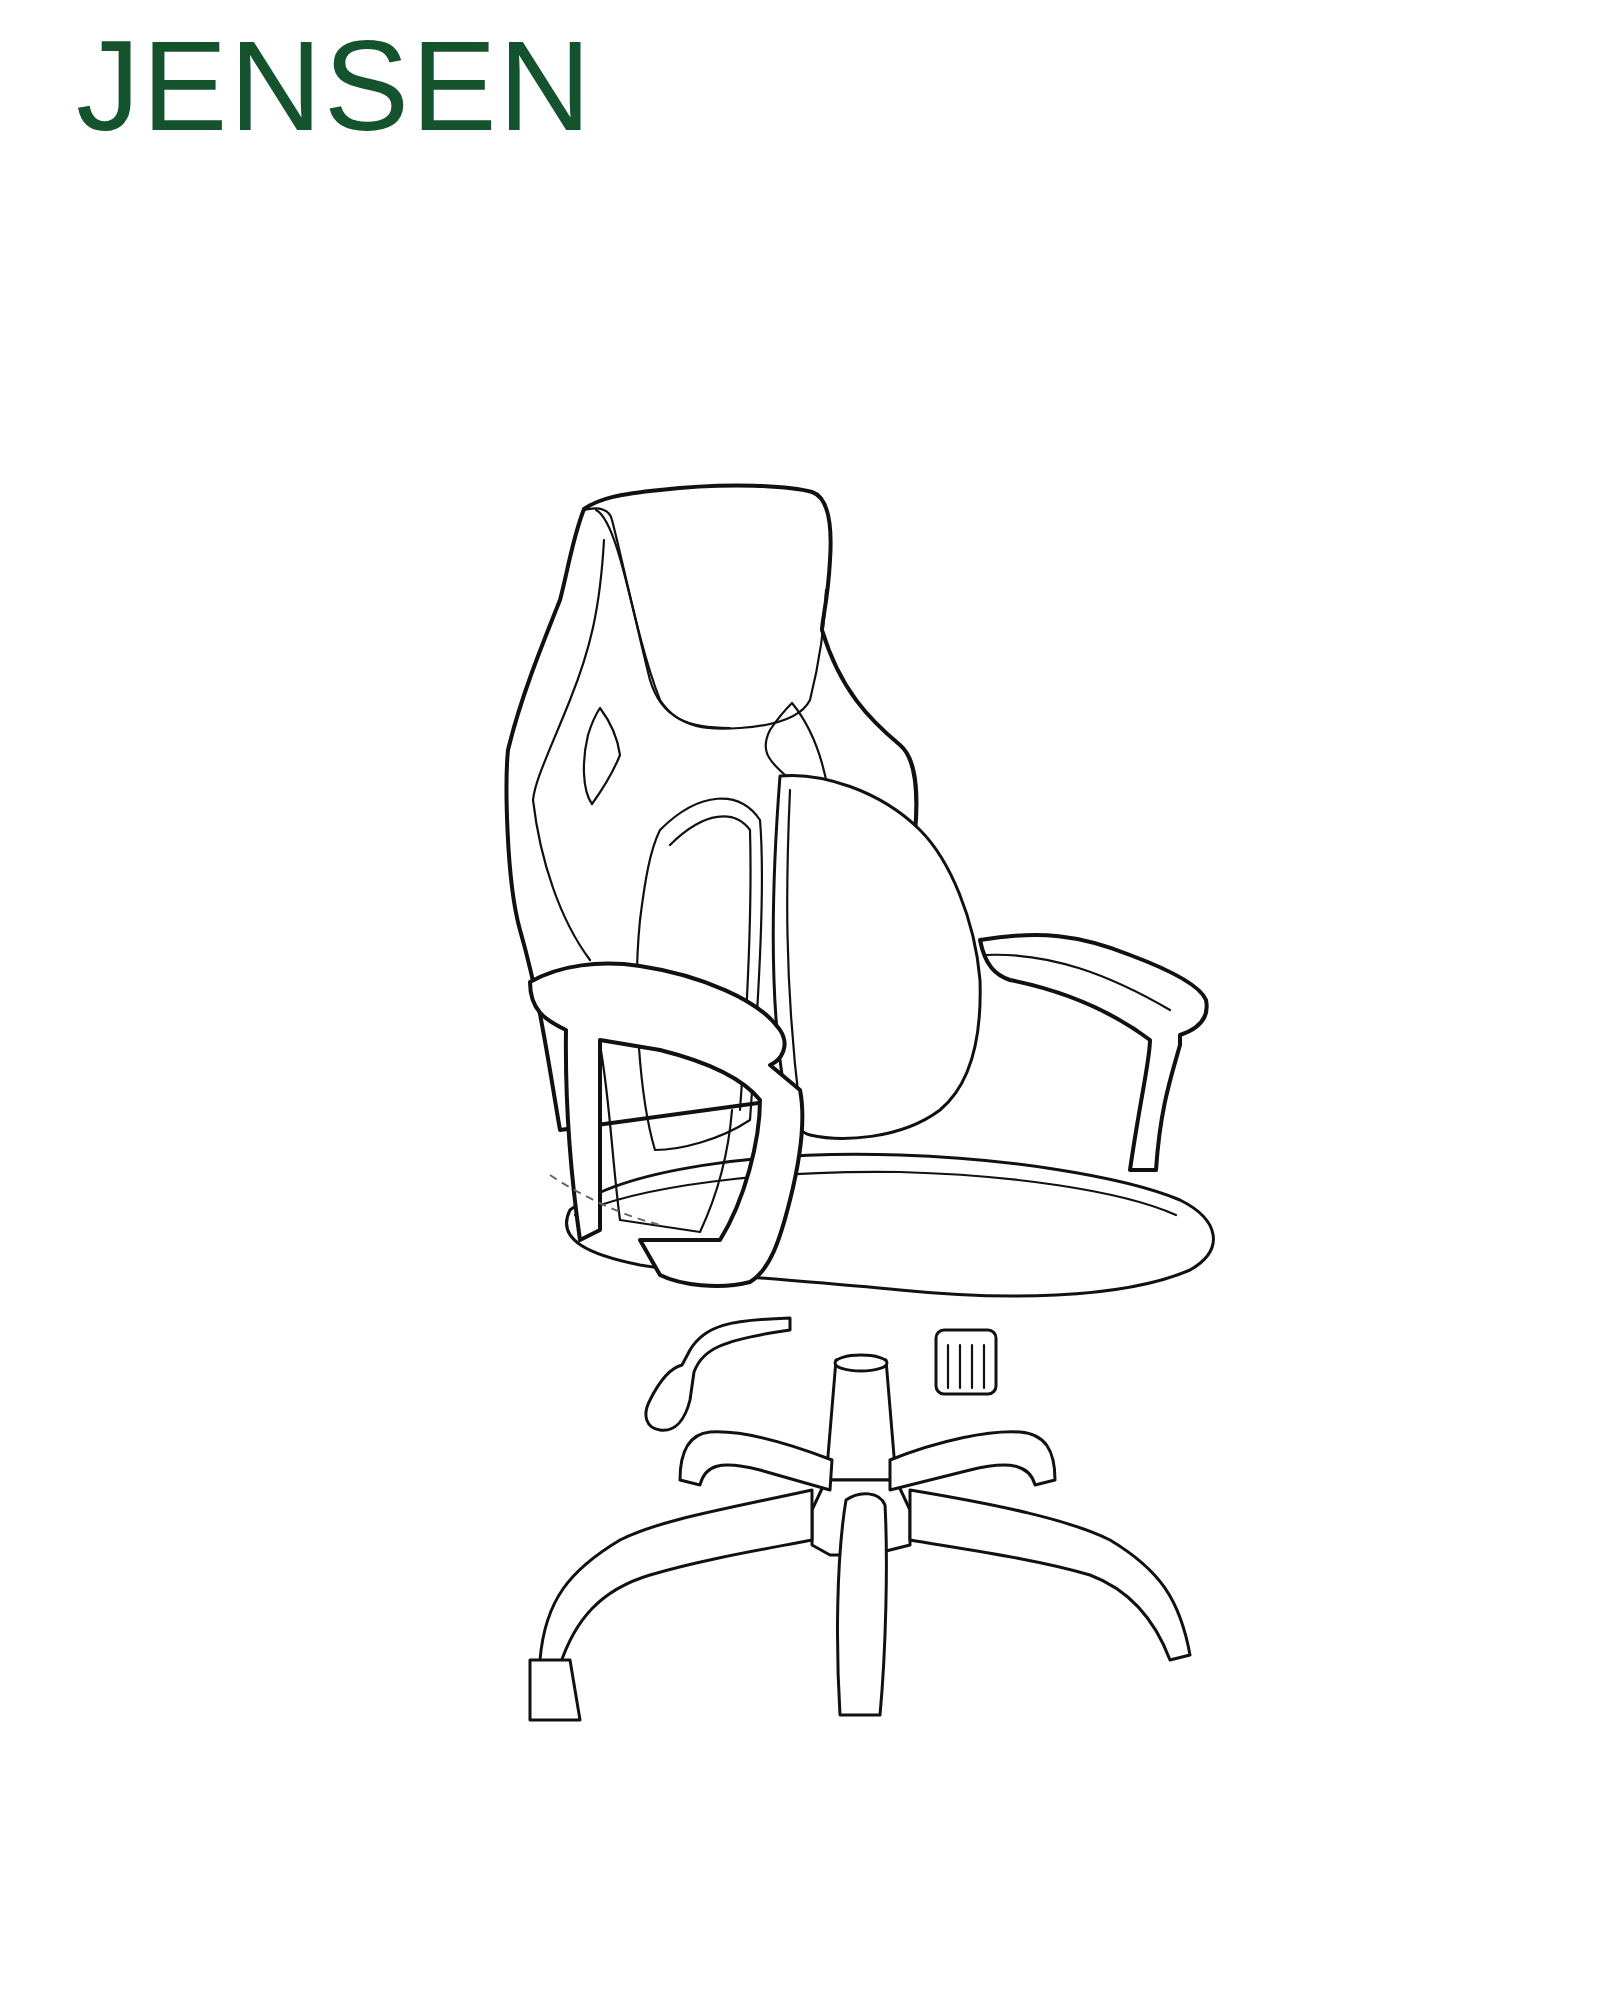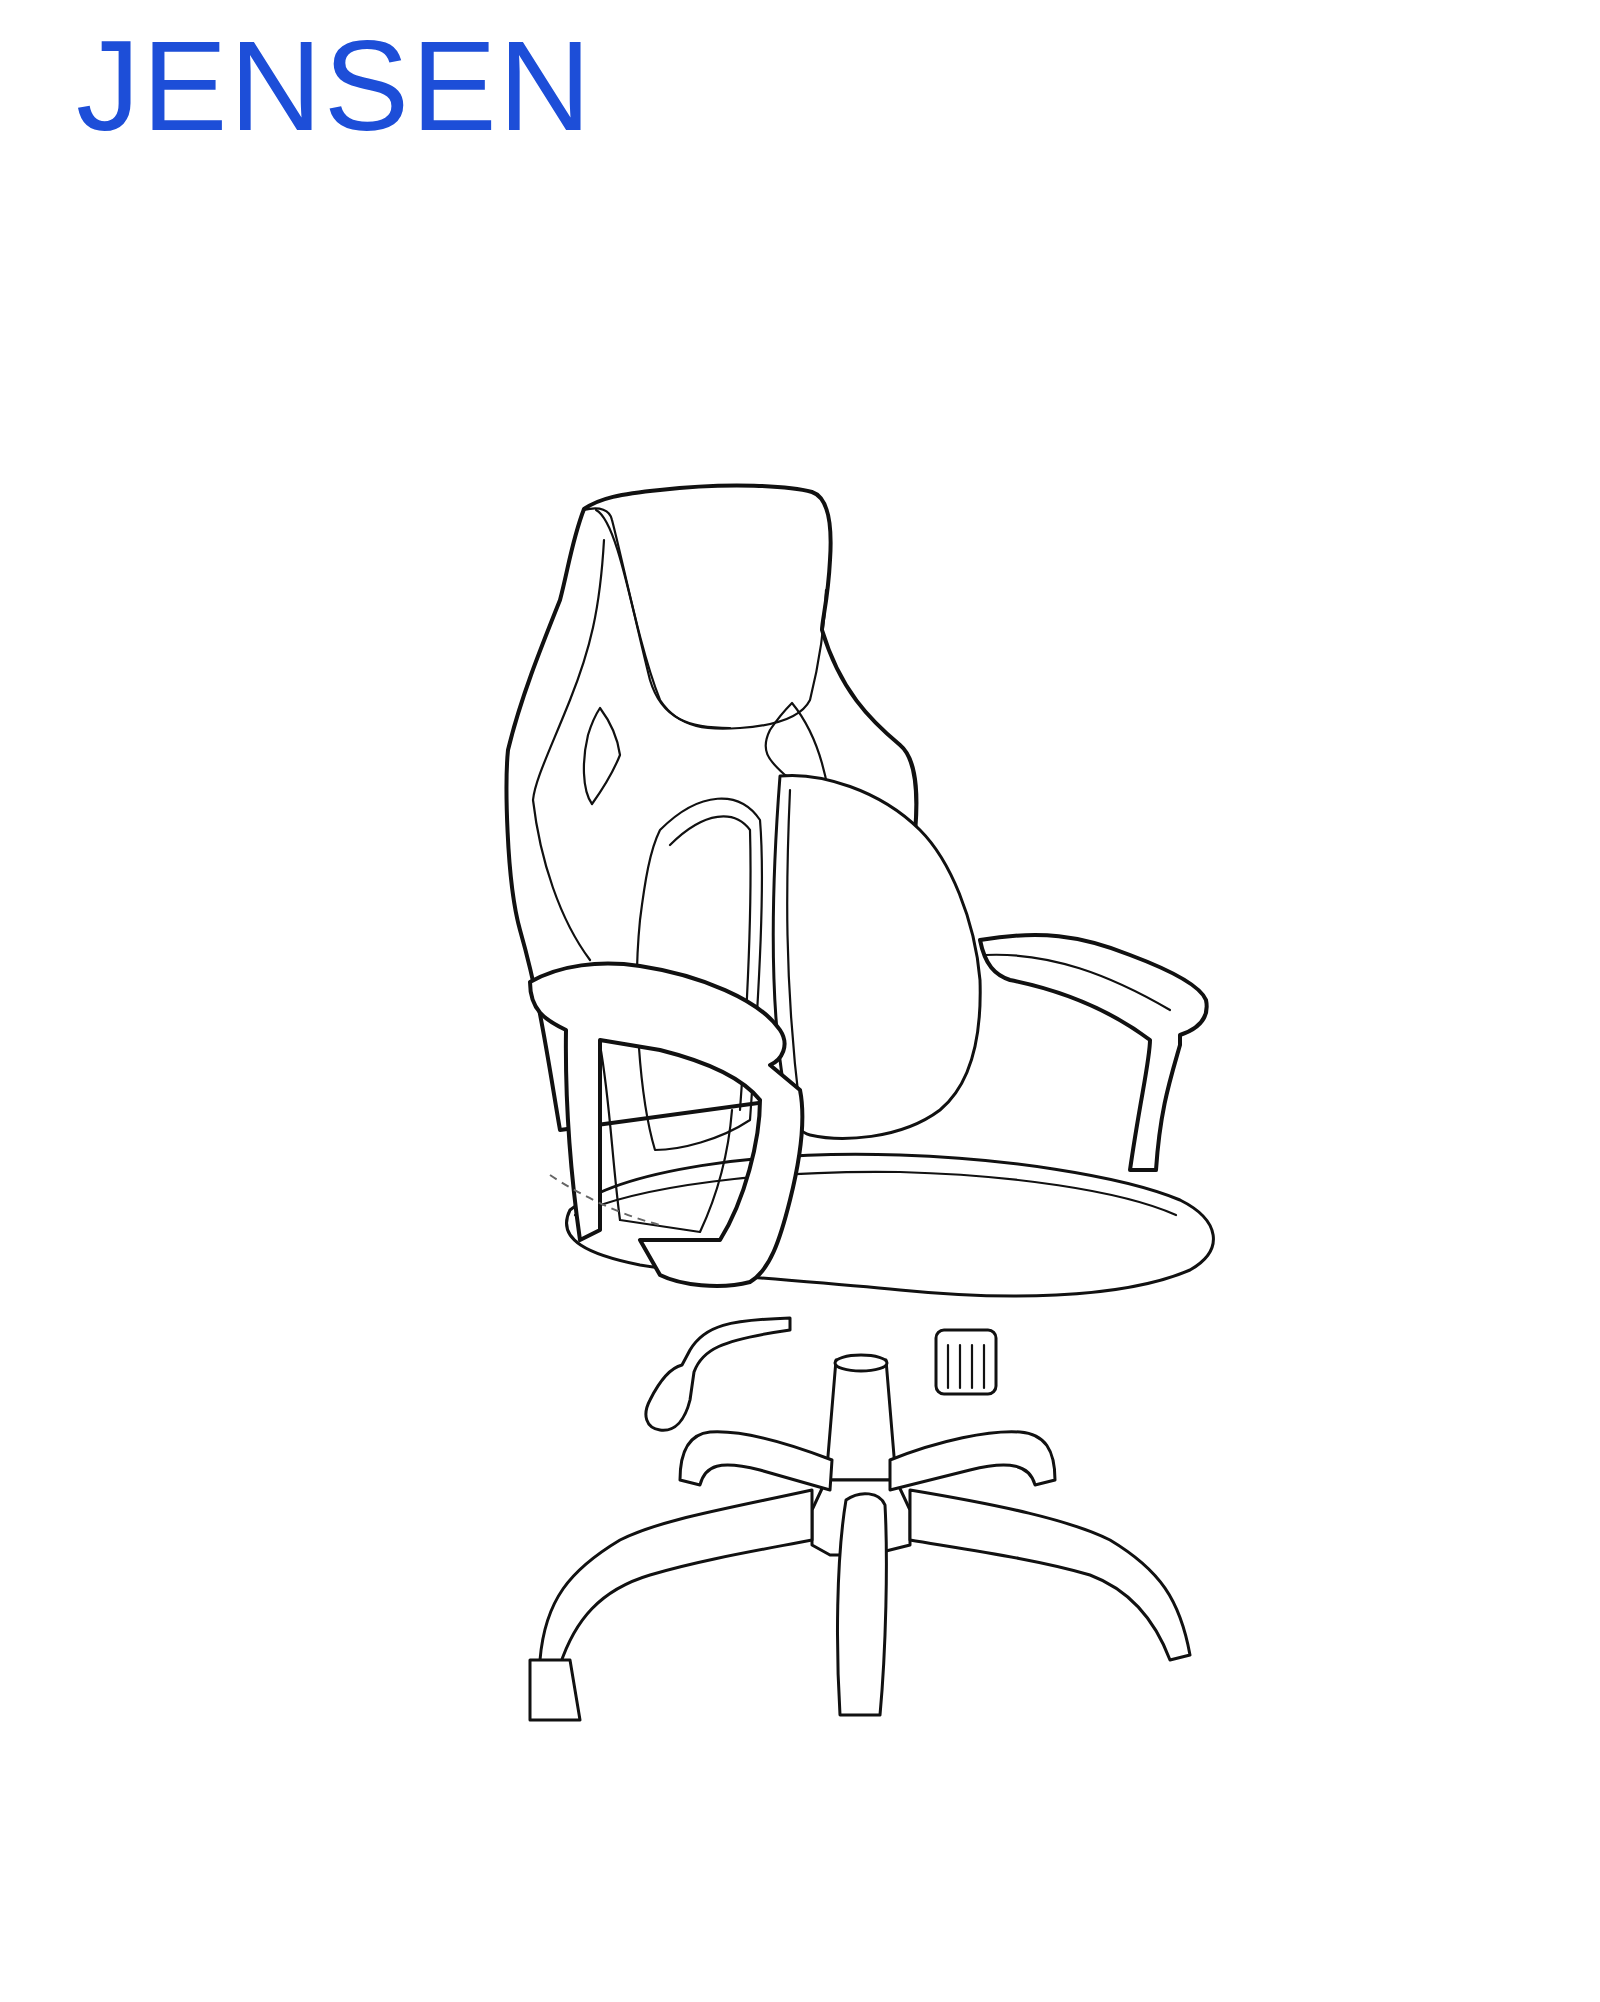--- a/index.html
+++ b/index.html
@@ -1,19 +1,19 @@
 <!DOCTYPE html>
 <html><head>
 <meta charset="utf-8">
 <style>
   html, body { margin: 0; padding: 0; background: #ffffff; }
   body { width: 1600px; height: 2002px; position: relative; overflow: hidden;
          font-family: "Liberation Sans", sans-serif; color: #231f20; }
   .title { position: absolute; left: 76px; top: 22px; font-size: 128px; line-height: 1;
-           font-weight: 400; letter-spacing: 2px; color: #1d4ed8; }
+           font-weight: 400; letter-spacing: 2px; color: #14532d; }
   svg.drawing { position: absolute; left: 0; top: 0; }
   .chair-thick { stroke: #111111; stroke-width: 4; fill: #ffffff; stroke-linejoin: round; stroke-linecap: round; }
   .chair-thin { stroke: #111111; stroke-width: 2.2; fill: none; stroke-linejoin: round; stroke-linecap: round; }
   .chair-fill { stroke: #111111; stroke-width: 3; fill: #ffffff; stroke-linejoin: round; }
   .dash { stroke: #666; stroke-width: 2; fill: none; stroke-dasharray: 8 6; }
 </style>
 </head>
 <body>
 
 <div class="title">JENSEN</div>

